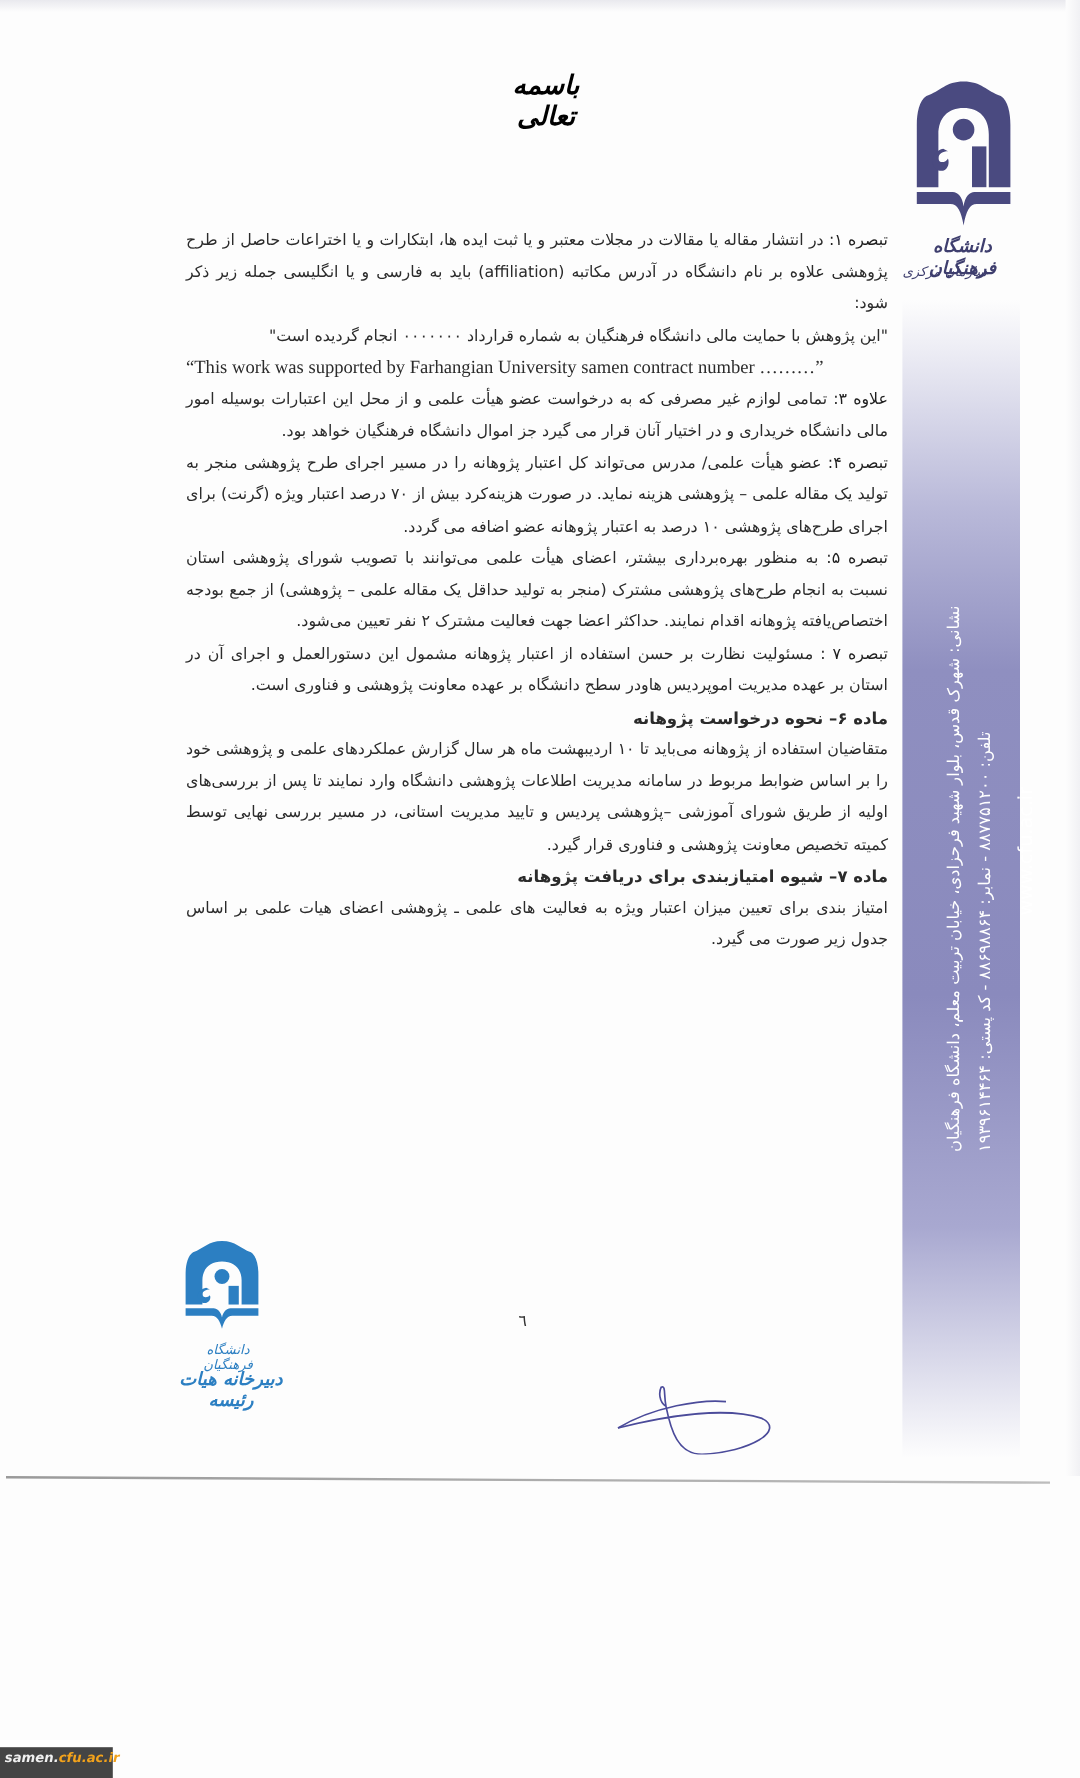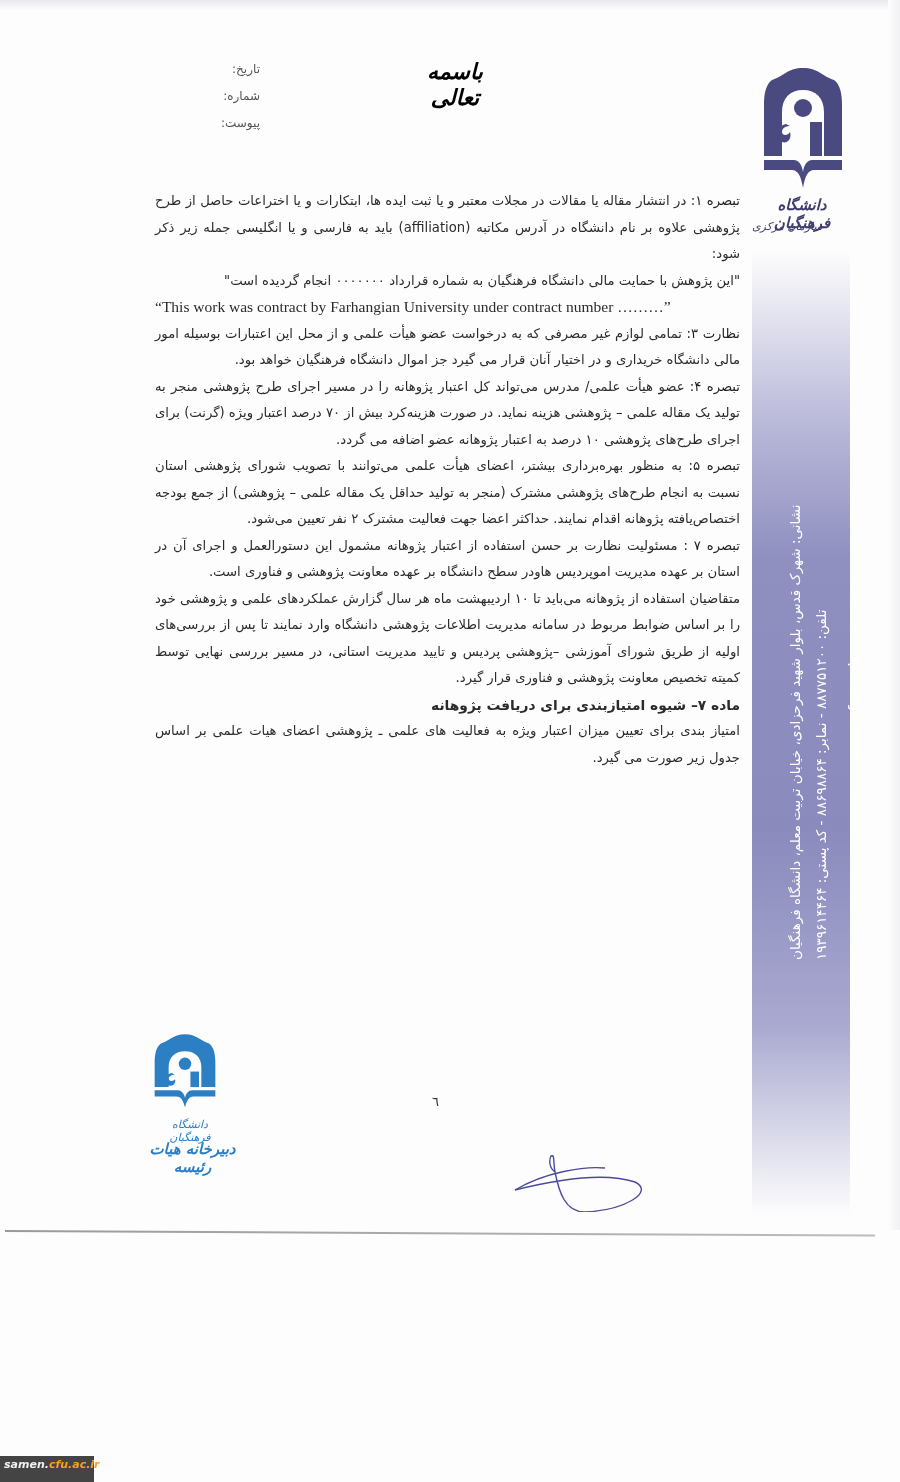--- a/index.html
+++ b/index.html
@@ -52,25 +52,20 @@
   .wm-a { color:#f0f0f0; } .wm-b { color:#f2a21b; }
 </style>
 </head>
 <body>
 
 <div class="page">
   <div class="top-edge"></div>
   <div class="right-edge"></div>
 
   <div class="basmala">باسمه تعالی</div>
-  <div class="meta">
-    <div>تاریخ:</div>
-    <div>شماره:</div>
-    <div>پیوست:</div>
-  </div>
 
   <div class="sideband"></div>
   <div class="sideband-text">
     <div class="vt vt1">نشانی: شهرک قدس، بلوار شهید فرحزادی، خیابان تربیت معلم، دانشگاه فرهنگیان</div>
     <div class="vt vt2">تلفن: ۸۸۷۷۵۱۲۰۰ - نمابر: ۸۸۶۹۸۸۶۴ - کد پستی: ۱۹۳۹۶۱۴۴۶۴</div>
     <div class="vt vt3">www.cfu.ac.ir</div>
   </div>
 
   <svg class="logo-top" viewBox="0 0 90 130" width="90" height="130">
     <path d="M45 4 C60 4 64 12 76 16 C82 20 84 30 84 40 L84 92 L66 92 L66 48 C66 34 58 26 45 26 C32 26 24 34 24 48 L24 92 L6 92 L6 40 C6 30 8 20 14 16 C26 12 30 4 45 4 Z" fill="#4a4a80"></path>
@@ -78,25 +73,26 @@
     <path d="M6 96 L36 96 C40 96 44 100 45 108 C46 100 50 96 54 96 L84 96 L84 106 L56 106 C50 106 47 112 45 124 C43 112 40 106 34 106 L6 106 Z" fill="#4a4a80"></path>
     <path d="M28 60 C18 62 16 74 24 78 C30 80 34 74 32 68 C30 72 24 72 24 68 C24 64 28 62 32 62 Z" fill="#4a4a80"></path>
     <rect x="52" y="58" width="12" height="34" fill="#4a4a80"></rect>
   </svg>
   <div class="logo-title">دانشگاه فرهنگیان</div>
   <div class="logo-sub">سازمان مرکزی</div>
 
   <div class="body">
     <p class="p"><span class="b">تبصره ۱:</span><span> در انتشار مقاله یا مقالات در مجلات معتبر و یا ثبت ایده ها، ابتکارات و یا اختراعات حاصل از طرح پژوهشی علاوه بر نام دانشگاه در آدرس مکاتبه (affiliation) باید به فارسی و یا انگلیسی جمله زیر ذکر شود:</span></p>
     <p class="quote-fa">"این پژوهش با حمایت مالی دانشگاه فرهنگیان به شماره قرارداد ۰۰۰۰۰۰۰ انجام گردیده است"</p>
-    <p class="quote-en">“This work was contract by Farhangian University under contract number ………”</p>
-    <p class="p"><span class="b">نظارت ۳:</span><span> تمامی لوازم غیر مصرفی که به درخواست عضو هیأت علمی و از محل این اعتبارات بوسیله امور مالی دانشگاه خریداری و در اختیار آنان قرار می گیرد جز اموال دانشگاه فرهنگیان خواهد بود.</span></p>
+    <p class="quote-en">“This work was supported by Farhangian University samen contract number ………”</p>
+    <p class="p"><span class="b">علاوه ۳:</span><span> تمامی لوازم غیر مصرفی که به درخواست عضو هیأت علمی و از محل این اعتبارات بوسیله امور مالی دانشگاه خریداری و در اختیار آنان قرار می گیرد جز اموال دانشگاه فرهنگیان خواهد بود.</span></p>
     <p class="p"><span class="b">تبصره ۴:</span><span> عضو هیأت علمی/ مدرس می‌تواند کل اعتبار پژوهانه را در مسیر اجرای طرح پژوهشی منجر به تولید یک مقاله علمی – پژوهشی هزینه نماید. در صورت هزینه‌کرد بیش از ۷۰ درصد اعتبار ویژه (گرنت) برای اجرای طرح‌های پژوهشی ۱۰ درصد به اعتبار پژوهانه عضو اضافه می گردد.</span></p>
     <p class="p"><span class="b">تبصره ۵:</span><span> به منظور بهره‌برداری بیشتر، اعضای هیأت علمی می‌توانند با تصویب شورای پژوهشی استان نسبت به انجام طرح‌های پژوهشی مشترک (منجر به تولید حداقل یک مقاله علمی – پژوهشی) از جمع بودجه اختصاص‌یافته پژوهانه اقدام نمایند. حداکثر اعضا جهت فعالیت مشترک ۲ نفر تعیین می‌شود.</span></p>
     <p class="p"><span class="b">تبصره ۷ :</span><span> مسئولیت نظارت بر حسن استفاده از اعتبار پژوهانه مشمول این دستورالعمل و اجرای آن در استان بر عهده مدیریت اموپردیس هاودر سطح دانشگاه بر عهده معاونت پژوهشی و فناوری است.</span></p>
+    <p class="heading">ماده ۶– نحوه درخواست پژوهانه</p>
     <p class="p">متقاضیان استفاده از پژوهانه می‌باید تا ۱۰ اردیبهشت ماه هر سال گزارش عملکردهای علمی و پژوهشی خود را بر اساس ضوابط مربوط در سامانه مدیریت اطلاعات پژوهشی دانشگاه وارد نمایند تا پس از بررسی‌های اولیه از طریق شورای آموزشی –پژوهشی پردیس و تایید مدیریت استانی، در مسیر بررسی نهایی توسط کمیته تخصیص معاونت پژوهشی و فناوری قرار گیرد.</p>
     <p class="heading">ماده ۷– شیوه امتیازبندی برای دریافت پژوهانه</p>
     <p class="p">امتیاز بندی برای تعیین میزان اعتبار ویژه به فعالیت های علمی ـ پژوهشی اعضای هیات علمی بر اساس جدول زیر صورت می گیرد.</p>
   </div>
 
   <div class="pagenum">٦</div>
 
   <svg class="stamp" viewBox="0 0 90 100" width="110" height="96" style="left:150px;width:70px;">
     <path d="M45 4 C60 4 64 12 76 16 C82 20 84 30 84 40 L84 72 L66 72 L66 46 C66 34 58 26 45 26 C32 26 24 34 24 46 L24 72 L6 72 L6 40 C6 30 8 20 14 16 C26 12 30 4 45 4 Z" fill="#2c7fc2"></path>
     <circle cx="45" cy="42" r="8" fill="#2c7fc2"></circle>

